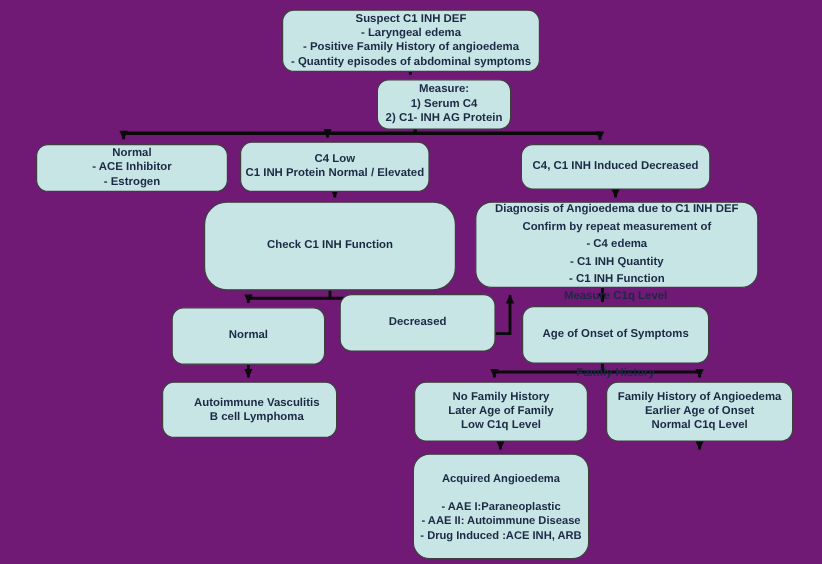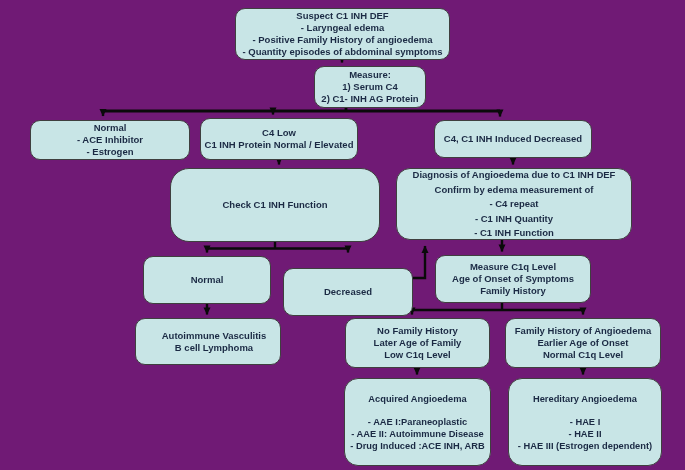--- a/index.html
+++ b/index.html
@@ -14,23 +14,23 @@
   .node .gap{margin-bottom:11px;}
   
   #n-suspect    {left:235px;top:8px;  width:215px;height:52px;}
   #n-measure    {left:290px;top:66px; width:112px;height:42px;margin-left:24px;}
   #n-normal-drug{left:30px; top:120px;width:160px;height:40px;}
   #n-c4low      {left:200px;top:118px;width:158px;height:42px;}
   #n-c4c1       {left:434px;top:120px;width:158px;height:38px;}
   #n-check      {left:170px;top:168px;width:210px;height:74px;border-radius:19px;}
   #n-diagnosis  {left:396px;top:168px;width:236px;height:72px;border-radius:14px;justify-content:space-between;}
   #n-fn-normal  {left:143px;top:256px;width:128px;height:48px;}
-  #n-fn-decr    {left:283px;top:268px;width:130px;height:48px;}
+  #n-fn-decr    {left:283px;top:245px;width:130px;height:48px;}
   #n-autoimmune {left:135px;top:318px;width:146px;height:47px;padding-left:12px;}
-  #n-c1q        {left:435px;top:255px;width:156px;height:48px;}
+  #n-c1q        {left:435px;top:255px;width:156px;height:48px;gap:20px;}
   #n-nofam      {left:345px;top:318px;width:145px;height:50px;}
   #n-fam        {left:505px;top:318px;width:156px;height:50px;}
   #n-acquired   {left:344px;top:378px;width:147px;height:88px;border-radius:14px;}
   #n-hereditary {left:508px;top:378px;width:154px;height:88px;border-radius:14px;}
   #n-acquired .ln,#n-hereditary .ln{font-size:9.3px;}
   .wire{stroke:#0a0a0a;stroke-width:2.4;fill:none;}
   .trunk{stroke-width:2.8;}
 </style>
 </head>
 <body>
@@ -91,22 +91,22 @@
   <div class="node" id="n-c4c1">
     <div class="ln">C4, C1 INH Induced Decreased</div>
   </div>
 
   <div class="node" id="n-check">
     <div class="ln">Check C1 INH Function</div>
   </div>
 
   <div class="node" id="n-diagnosis">
     <div class="ln">Diagnosis of Angioedema due to C1 INH DEF</div>
-    <div class="ln">Confirm by edema measurement of</div>
-    <div class="ln">- C4 repeat</div>
+    <div class="ln">Confirm by repeat measurement of</div>
+    <div class="ln">- C4 edema</div>
     <div class="ln">- C1 INH Quantity</div>
     <div class="ln">- C1 INH Function</div>
   </div>
 
   <div class="node" id="n-fn-normal">
     <div class="ln">Normal</div>
   </div>
 
   <div class="node" id="n-fn-decr">
     <div class="ln">Decreased</div>
@@ -135,20 +135,14 @@
     <div class="ln">Normal C1q Level</div>
   </div>
 
   <div class="node" id="n-acquired">
     <div class="ln gap">Acquired Angioedema</div>
     <div class="ln">- AAE I:Paraneoplastic</div>
     <div class="ln">- AAE II: Autoimmune Disease</div>
     <div class="ln">- Drug Induced :ACE INH, ARB</div>
   </div>
 
-  <div class="node" id="n-hereditary">
-    <div class="ln gap">Hereditary Angioedema</div>
-    <div class="ln">- HAE I</div>
-    <div class="ln">- HAE II</div>
-    <div class="ln">- HAE III (Estrogen dependent)</div>
-  </div>
 
 </div>
 
 </body></html>

